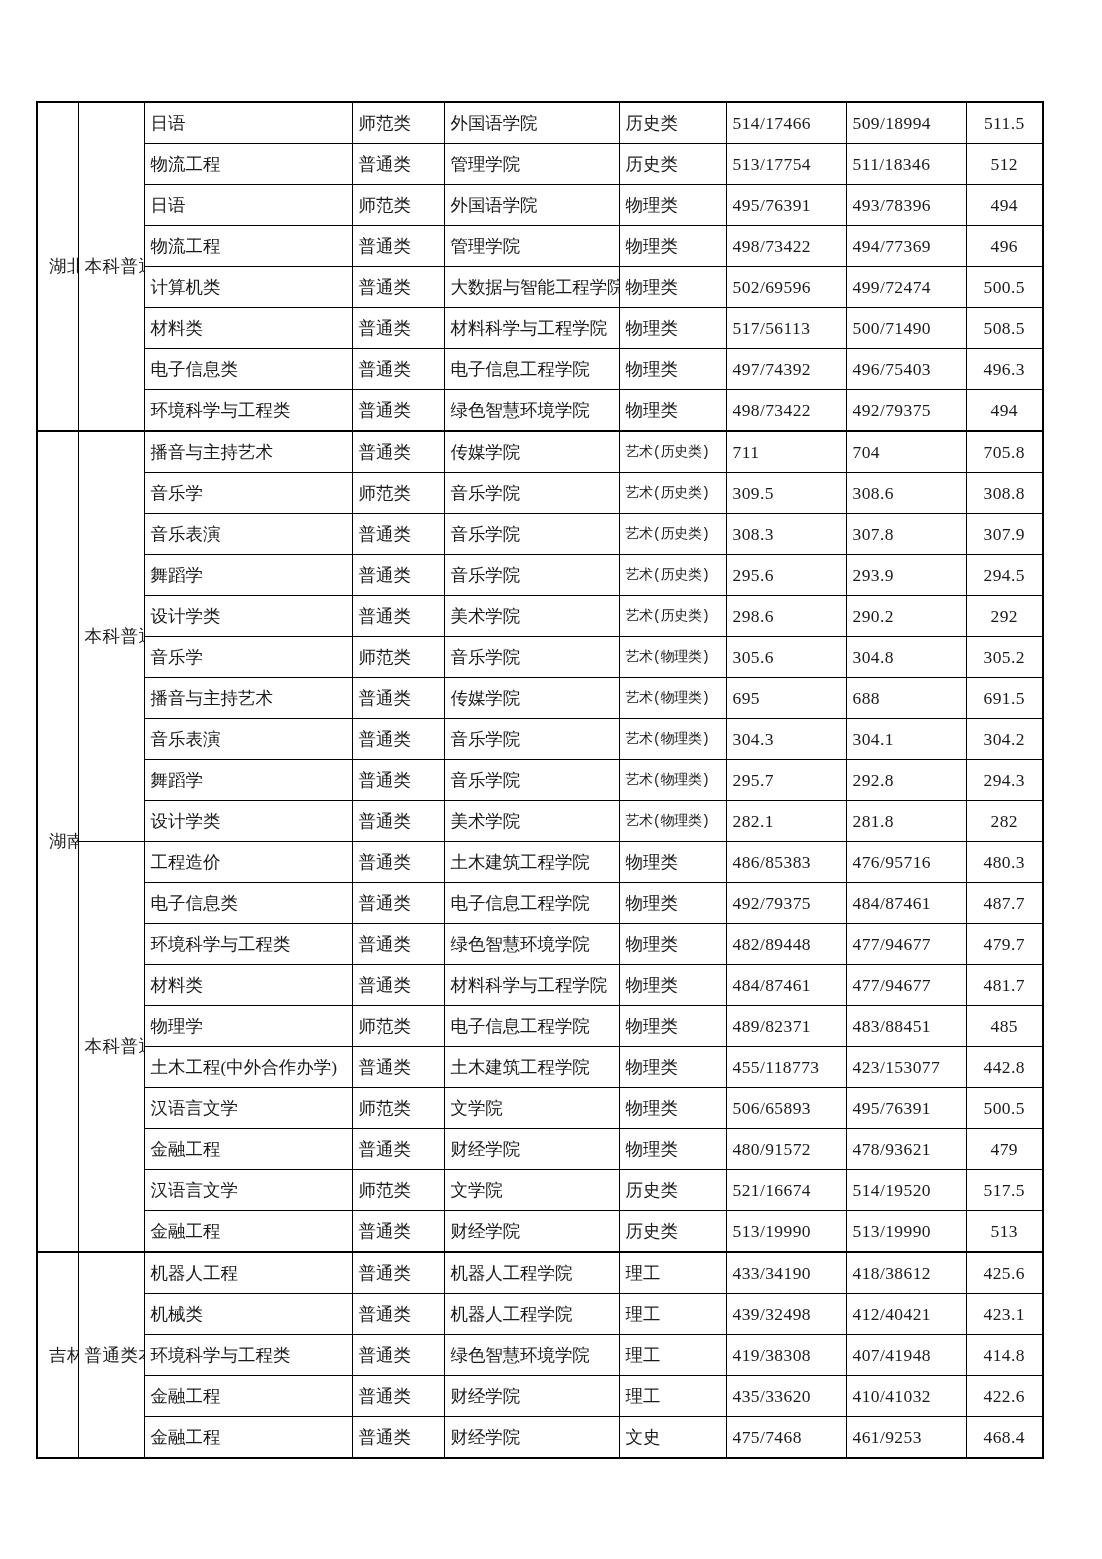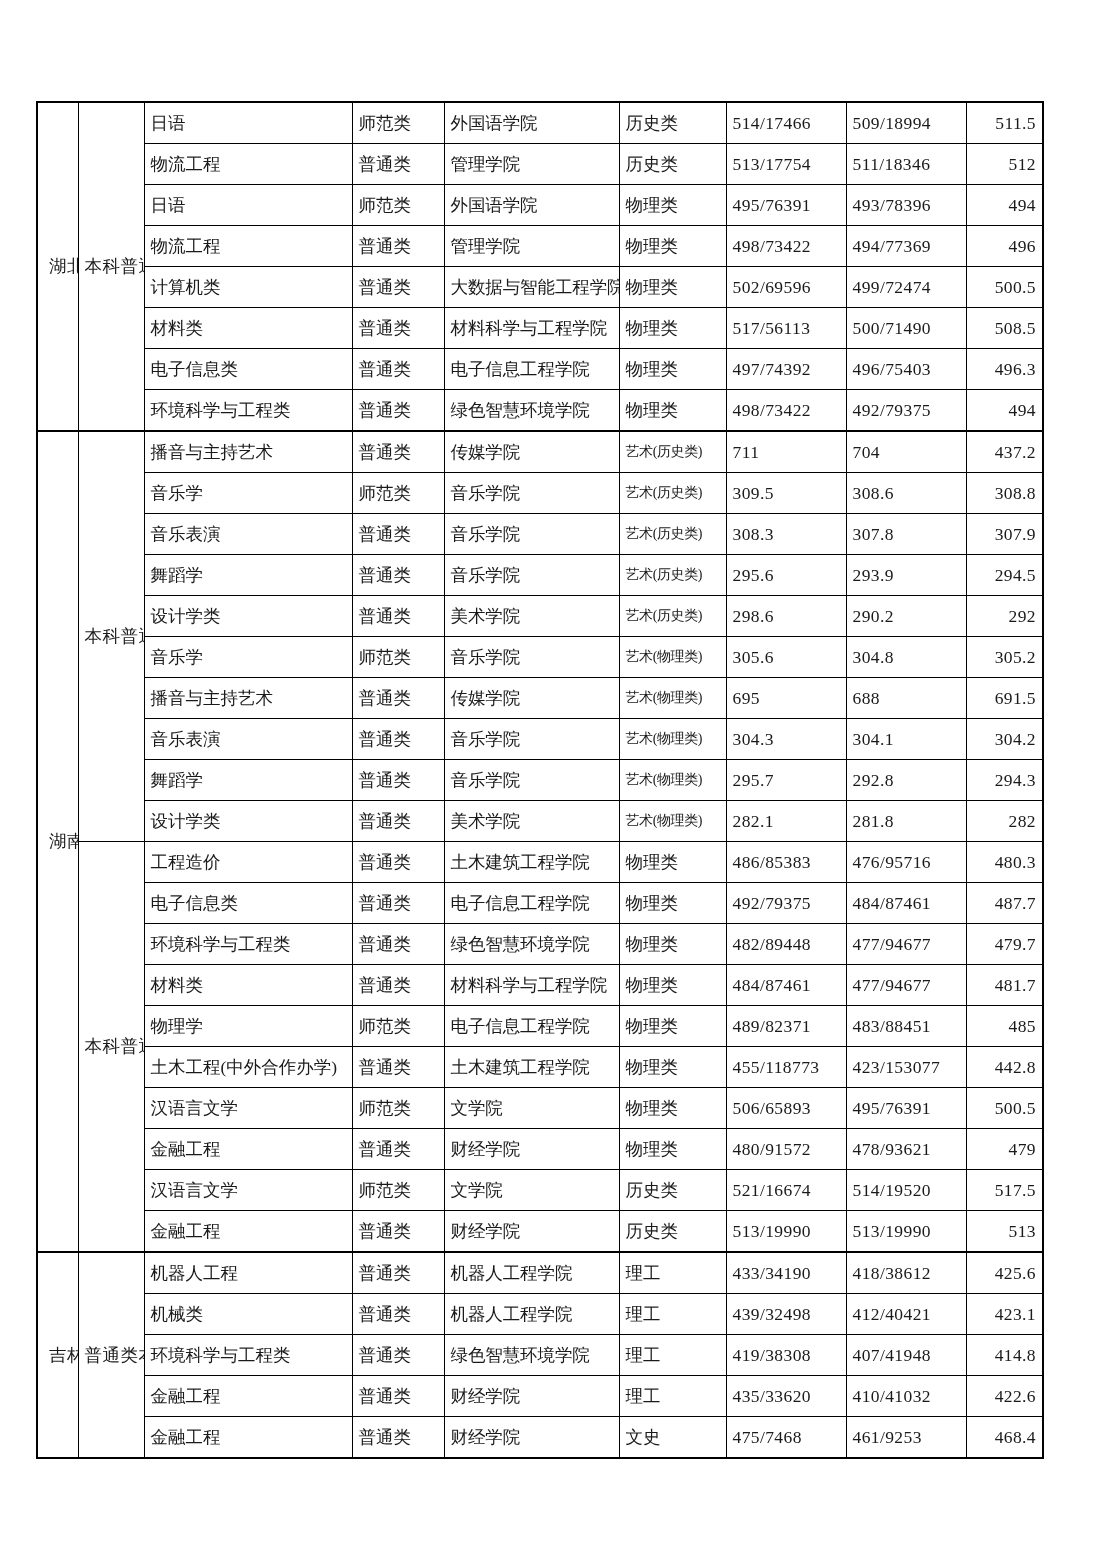--- a/index.html
+++ b/index.html
@@ -79,25 +79,25 @@
     text-align-last: justify;
     word-break: break-all;
   }
   td.major-cell   { text-align: left;   padding-left: 8px; margin-top: 20px; }
   td.type-cell    { text-align: left;   padding-left: 8px; margin-top: 16px; }
   td.college-cell { text-align: left;   padding-left: 8px; letter-spacing: -0.1px; }
   td.subject-cell { text-align: left;   padding-left: 8px; }
   td.subject-cell.art {
     font-size: 14px;
     letter-spacing: -0.4px;
-    font-family: Liberation Serif, serif;
+    font-family: Liberation Mono, monospace;
     margin-left: 28px;
   }
   td.num-cell     { text-align: left;   padding-left: 8px; font-size: 17.5px; letter-spacing: 0.4px; }
-  td.avg-cell     { text-align: right;   padding-left: 8px; font-size: 17.5px; letter-spacing: 0.4px; }
+  td.avg-cell     { text-align: center;   padding-left: 8px; font-size: 17.5px; letter-spacing: 0.4px; }
 
   
   tr.group-start > td { border-top: 2px solid #000000; }
 </style>
 </head>
 <body>
 
 <div class="page">
   <table class="score-table">
     <colgroup>
@@ -196,21 +196,21 @@
           </td>
           <td class="batch-cell" rowspan="10">
             <span class="stack">本科普通批</span>
           </td>
           <td class="major-cell">播音与主持艺术</td>
           <td class="type-cell">普通类</td>
           <td class="college-cell">传媒学院</td>
           <td class="subject-cell art">艺术(历史类)</td>
           <td class="num-cell">711</td>
           <td class="num-cell">704</td>
-          <td class="avg-cell">437.2</td>
+          <td class="avg-cell">705.8</td>
         </tr>
         <tr>
           <td class="major-cell">音乐学</td>
           <td class="type-cell">师范类</td>
           <td class="college-cell">音乐学院</td>
           <td class="subject-cell art">艺术(历史类)</td>
           <td class="num-cell">309.5</td>
           <td class="num-cell">308.6</td>
           <td class="avg-cell">308.8</td>
         </tr>

